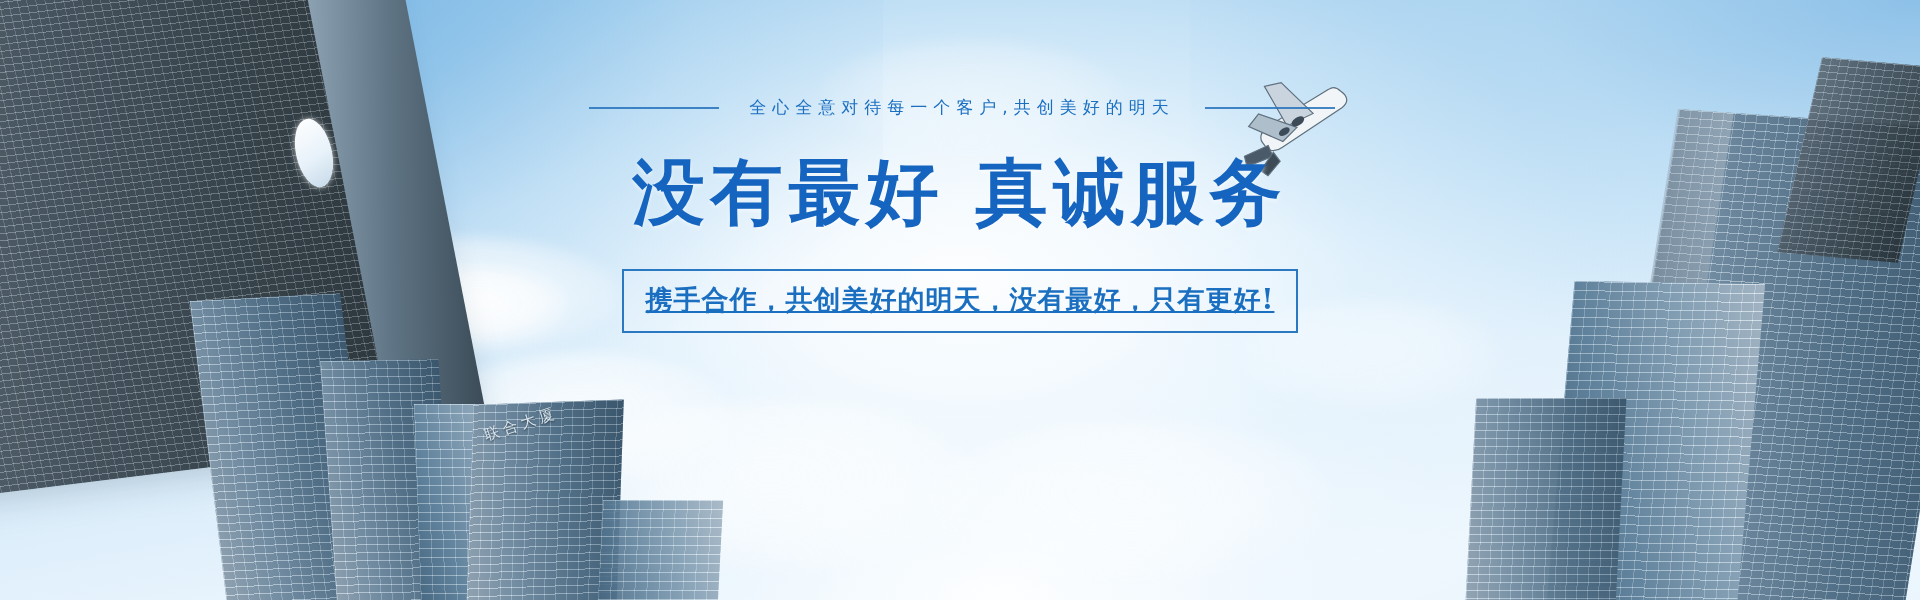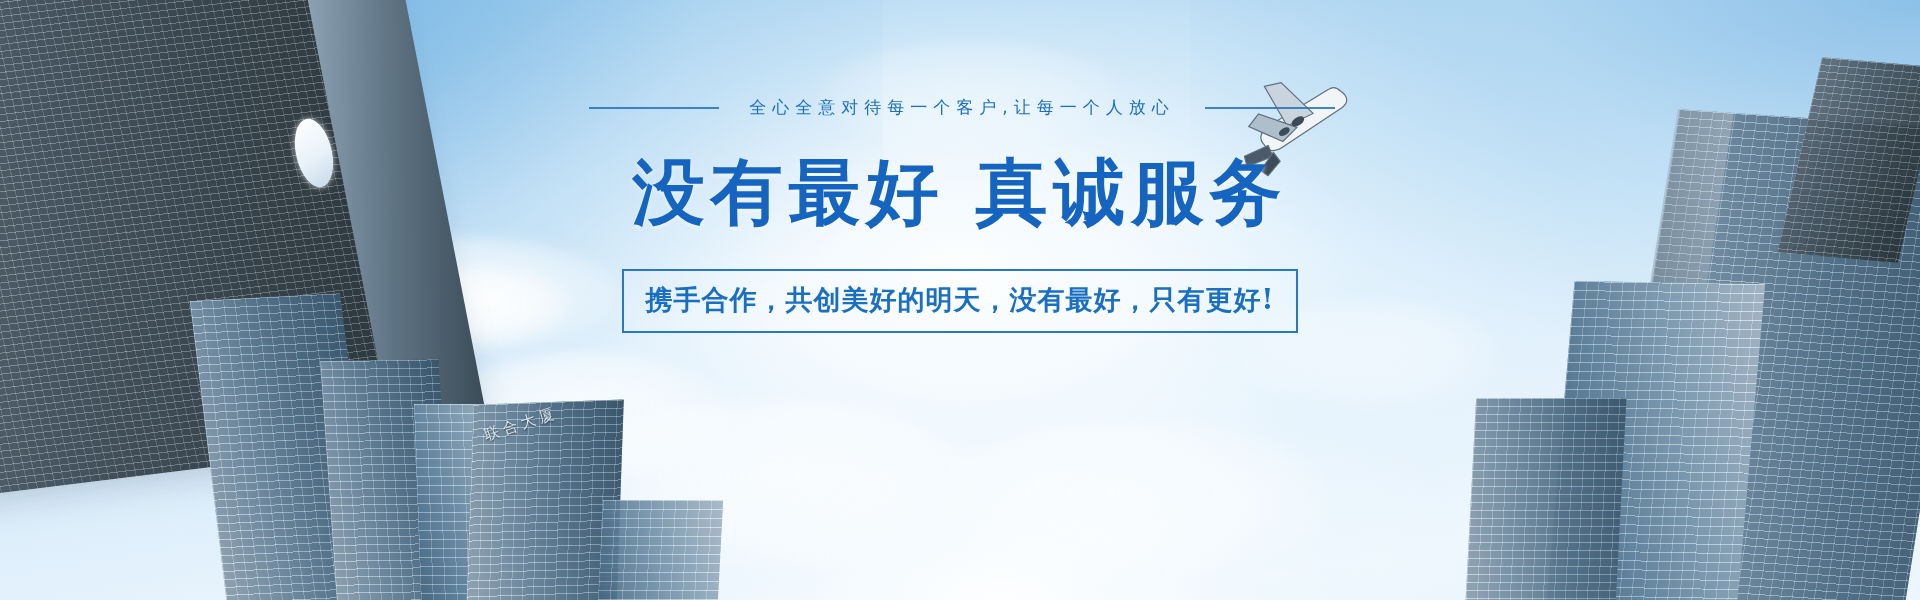--- a/index.html
+++ b/index.html
@@ -299,20 +299,21 @@
     padding: 11px 22px 13px;
     background: rgba(255,255,255,0.10);
   }
   .subtitle {
     color: #1b6fc0;
     font-size: 27px;
     font-weight: bold;
     letter-spacing: 1px;
     white-space: nowrap;
     font-family: "DejaVu Serif", "Liberation Serif", serif;
+    text-decoration: underline;
   }
 </style>
 </head>
 <body>
 
 <div class="banner">
 
   <div class="sky"></div>
   <div class="sky-top-left"></div>
   <div class="sky-top-right"></div>
@@ -361,21 +362,21 @@
     <g fill="#3d4b58">
       <ellipse cx="74" cy="46" rx="7" ry="4" transform="rotate(-40 74 46)"></ellipse>
       <ellipse cx="62" cy="58" rx="6" ry="3.5" transform="rotate(-40 62 58)"></ellipse>
     </g>
   </svg>
 
   <div class="content">
 
     <div class="tagline-row">
       <span class="rule"></span>
-      <span class="tagline">全心全意对待每一个客户,让每一个人放心</span>
+      <span class="tagline">全心全意对待每一个客户,共创美好的明天</span>
       <span class="rule"></span>
     </div>
 
     <div class="headline">没有最好  真诚服务</div>
 
     <div class="subtitle-box">
       <div class="subtitle">携手合作，共创美好的明天，没有最好，只有更好!</div>
     </div>
 
   </div>

